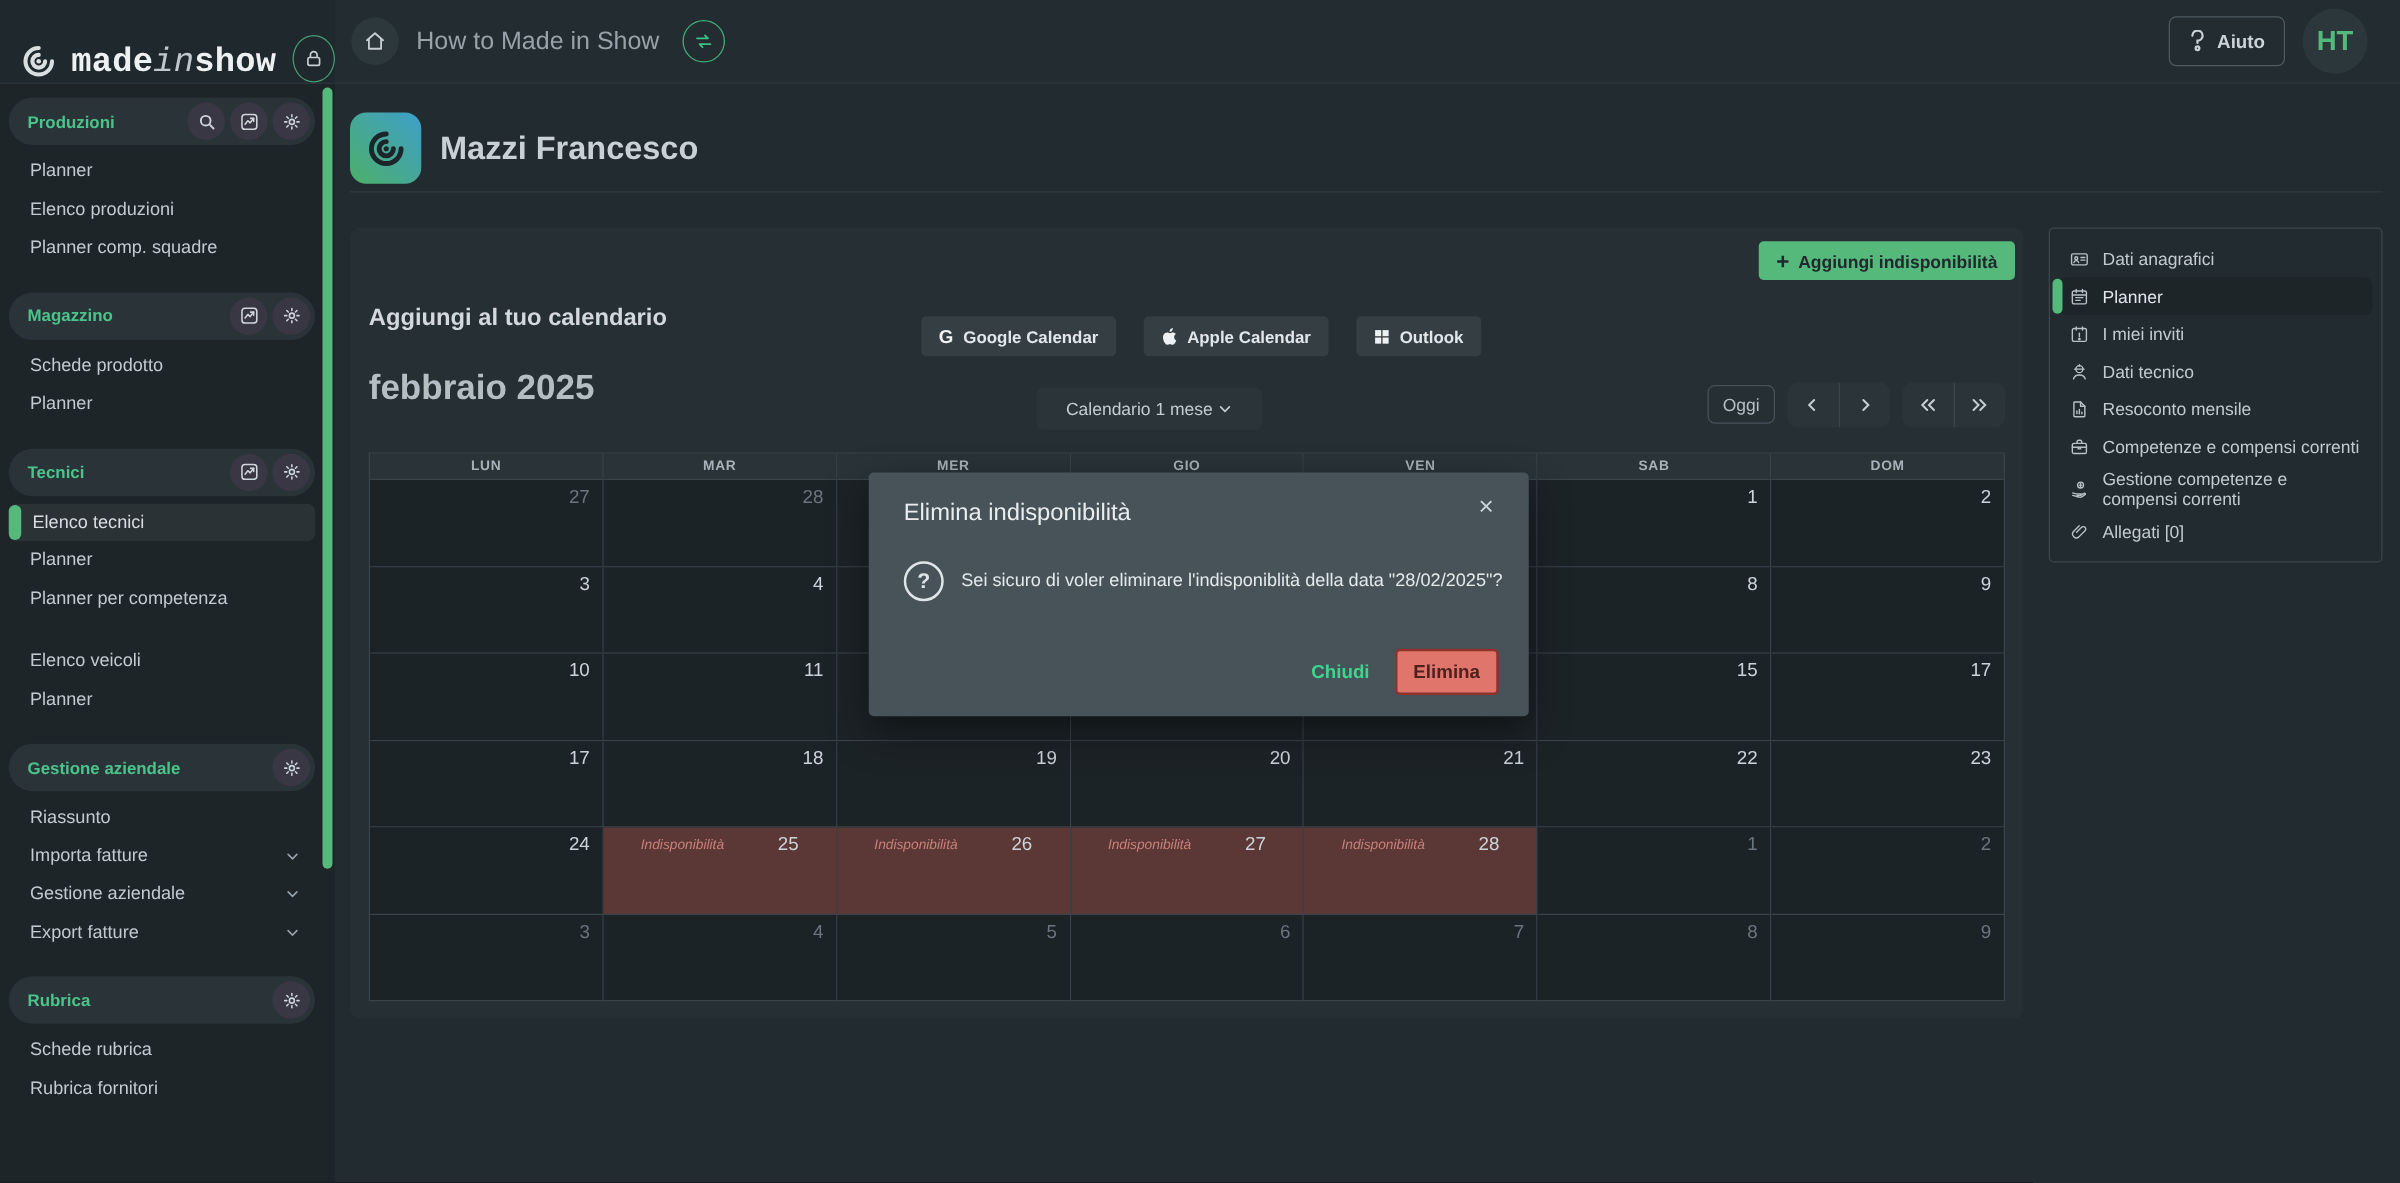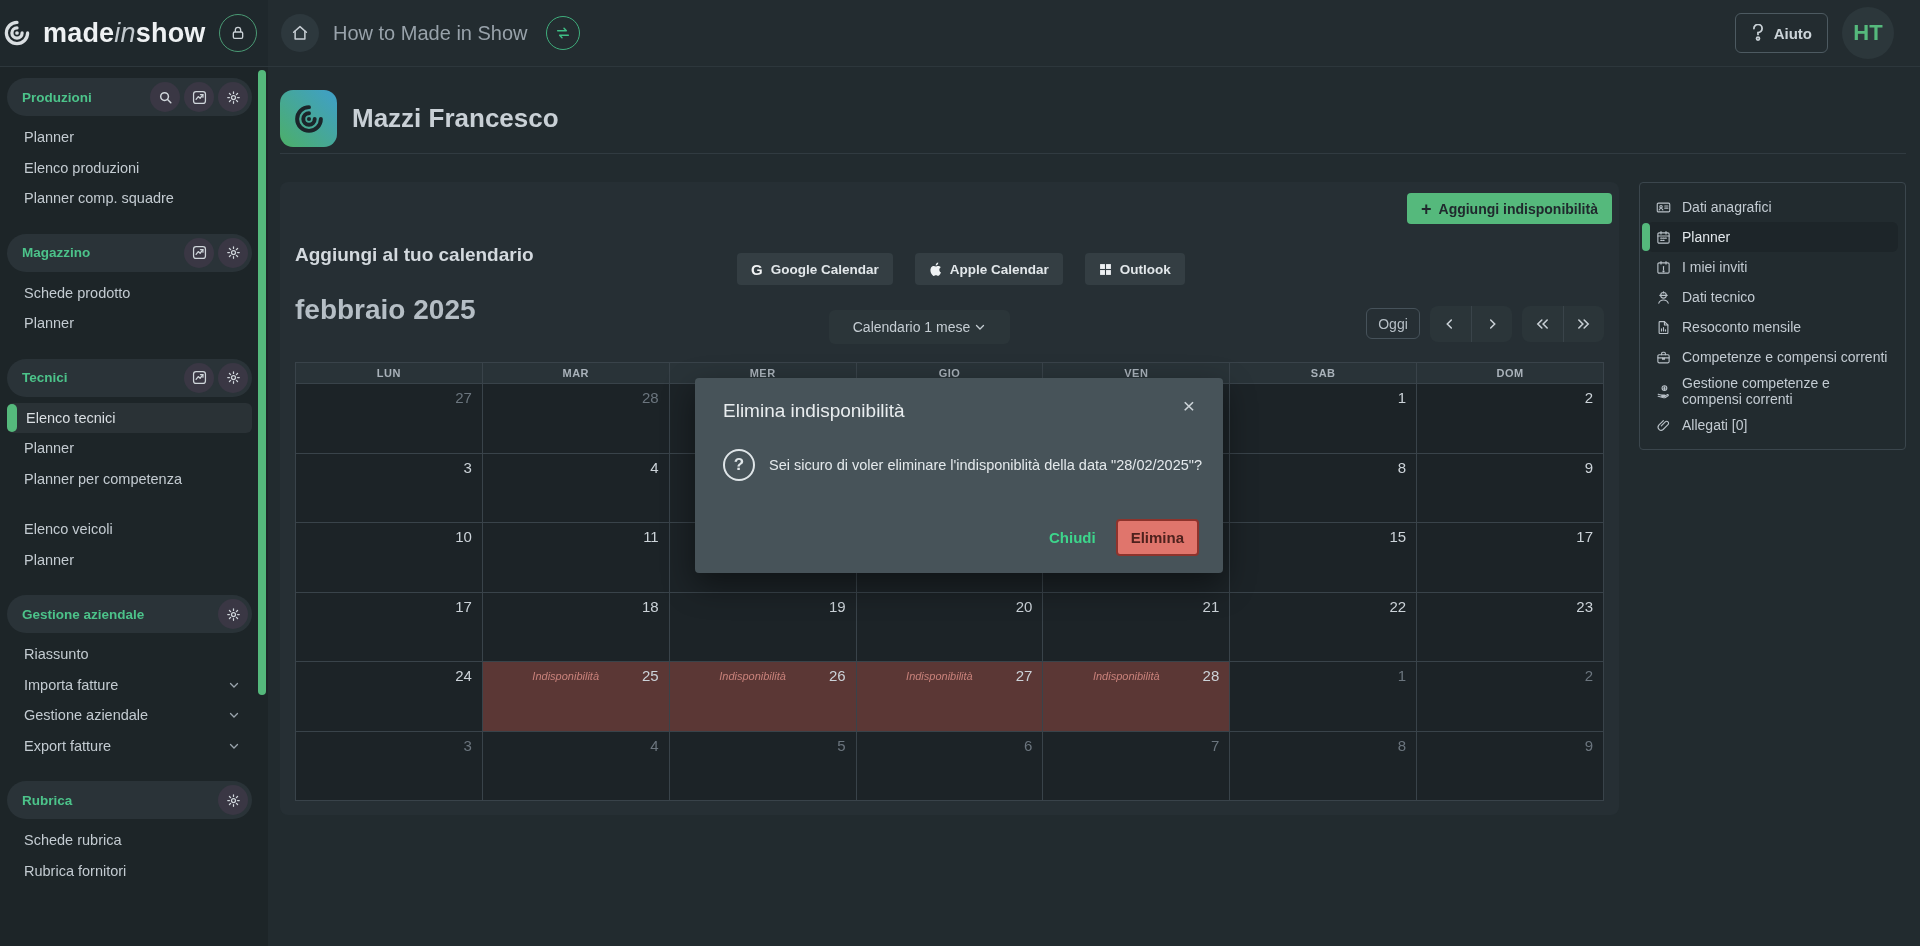--- a/index.html
+++ b/index.html
@@ -8,22 +8,22 @@
     position:relative; width:1920px; height:946px; overflow:hidden;
     background:var(--page-bg,#222b2f);
     font-family:"Liberation Sans", sans-serif;
     color:#c6cdd3;
   }
   svg { display:block; }
 
   
   .topbar { position:absolute; left:0; top:0; width:1920px; height:67px;
     background:#232c30; border-bottom:1px solid #2d373c; display:flex; z-index:5; }
-  .topbar-left { width:268px; height:100%; background:#1f282c; display:flex; align-items:center;
-    gap:9px; flex-shrink:0; }
+  .topbar-left { width:268px; height:100%; background:#1f282c; display:flex; align-items:flex-end;
+    padding-left:14px; gap:9px; flex-shrink:0;font-family:Liberation Mono, monospace; }
   .logo-word { font-size:27px; color:#eef1f3; letter-spacing:.2px; white-space:nowrap; }
   .logo-word .w-made, .logo-word .w-show { font-weight:bold; }
   .logo-word .w-in { font-style:italic; font-weight:400; color:#c2c9ce; }
   .circle-btn { border-radius:50%; display:flex; align-items:center; justify-content:center; cursor:pointer; }
   .lock-btn { width:38px; height:38px; border:1.5px solid #4a9a74; margin-left:4px; background:transparent; }
   .topbar-main { flex:1; display:flex; align-items:center; padding:0 26px 0 13px; gap:14px; }
   .home-btn { width:38px; height:38px; background:#2d383d; }
   .page-title { font-size:20px; color:#98a2aa; }
   .swap-btn { width:34px; height:34px; border:1.5px solid #3fae7c; margin-left:4px; }
   .tb-spacer { flex:1; }
@@ -95,21 +95,21 @@
     display:grid; grid-template-columns:repeat(7,1fr);
     border-top:1px solid #39434a; border-left:1px solid #39434a; }
   .wk-cell { height:21px; background:#293338; color:#a9b2ba; font-size:11px; font-weight:bold;
     letter-spacing:.5px; display:flex; align-items:center; justify-content:center;
     border-right:1px solid #39434a; border-bottom:1px solid #39434a; }
   .day-cell { height:69.5px; background:#1c2327; border-right:1px solid #39434a;
     border-bottom:1px solid #39434a; display:flex; justify-content:flex-end;
     align-items:flex-start; padding:5px 10px; cursor:pointer; }
   .day-cell .daynum { font-size:15px; color:#ccd3d9; }
   .day-cell .daynum.out { color:#6b757e; }
-  .day-cell.red { background:var(--danger-cell,#5b3735); justify-content:flex-end;gap:43px; }
+  .day-cell.red { background:var(--danger-cell,#5b3735); justify-content:center;gap:43px; }
   .unavail-label { font-size:11px; font-style:italic; color:var(--danger-text,#c9827b);
     padding-top:3px; cursor:pointer; }
 
   
   .right-panel { position:absolute; left:1639px; top:182px; width:267px;
     border:1px solid #3b464d; border-radius:4px; padding:9px 7px; background:#222b2f; }
   .rp-item { min-height:30px; display:flex; align-items:center; gap:11px; padding:3px 9px;
     color:#c3cbd2; font-size:14px; border-radius:6px; position:relative; cursor:pointer; line-height:1.15; }
   .rp-item svg { flex-shrink:0; }
   .rp-item.selected { background:#1d2529; color:#e2e7eb; }

